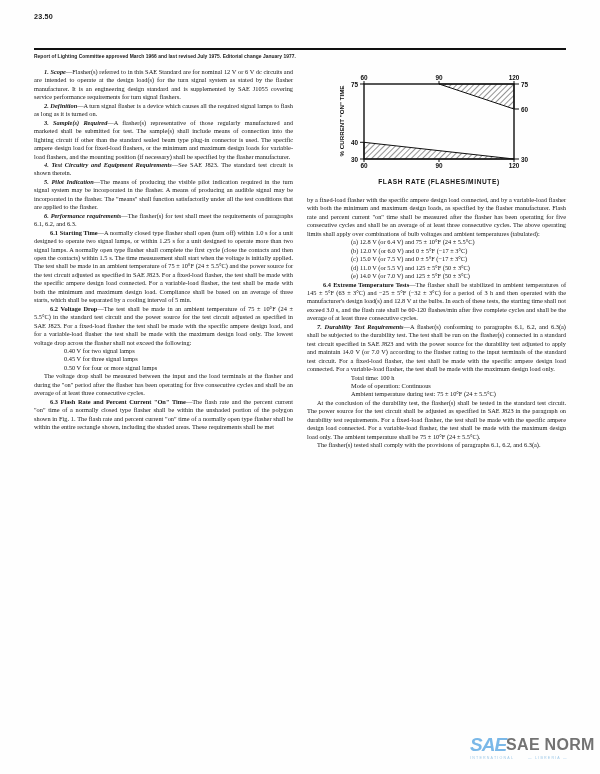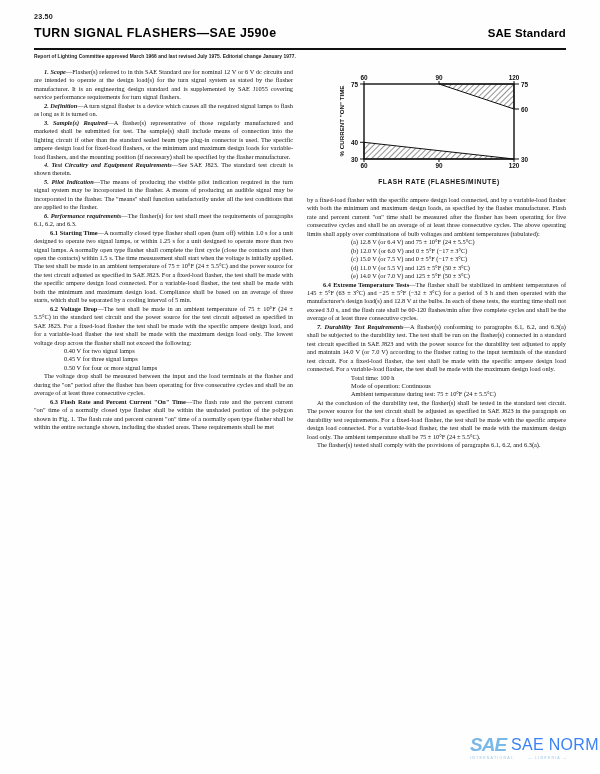--- a/index.html
+++ b/index.html
@@ -138,36 +138,35 @@
     color: #111;
   }
 
   
   .watermark {
     position: absolute;
     left: 470px;
     top: 735px;
     display: flex;
     align-items: center;
-    gap: 5px;
   }
   .wm-logo {
     font-family: "Liberation Sans", sans-serif;
     font-weight: bold;
     font-style: italic;
     font-size: 19px;
     color: #7ab8e8;
     letter-spacing: -1px;
     line-height: 1;
   }
   .wm-text {
     font-family: "Liberation Sans", sans-serif;
-    font-weight: normal;
+    font-weight: bold;
     font-size: 16px;
-    color: #3b82f6;
+    color: #737373;
     letter-spacing: 0.3px;
     line-height: 1;
   }
   .wm-sub {
     position: absolute;
     left: 470px;
     top: 756px;
     width: 120px;
     font-family: "Liberation Sans", sans-serif;
     font-size: 3.6px;
@@ -184,24 +183,20 @@
     letter-spacing: 1.2px;
   }
 </style>
 </head>
 <body>
 
 <div class="page">
 
   <div class="page-number">23.50</div>
 
-  <div class="header-row">
-    <div class="doc-title">TURN SIGNAL FLASHERS—SAE J590e</div>
-    <div class="doc-type">SAE Standard</div>
-  </div>
 
   <div class="rule"></div>
 
   <div class="approval-line">Report of Lighting Committee approved March 1966 and last revised July 1975. Editorial change January 1977.</div>
 
   <div class="figure">
     <svg width="248" height="130" viewBox="0 0 248 130">
       <defs>
         <pattern id="hatch" width="4" height="4" patternTransform="rotate(45)" patternUnits="userSpaceOnUse">
           <line x1="0" y1="0" x2="0" y2="4" stroke="#111" stroke-width="0.9"></line>

